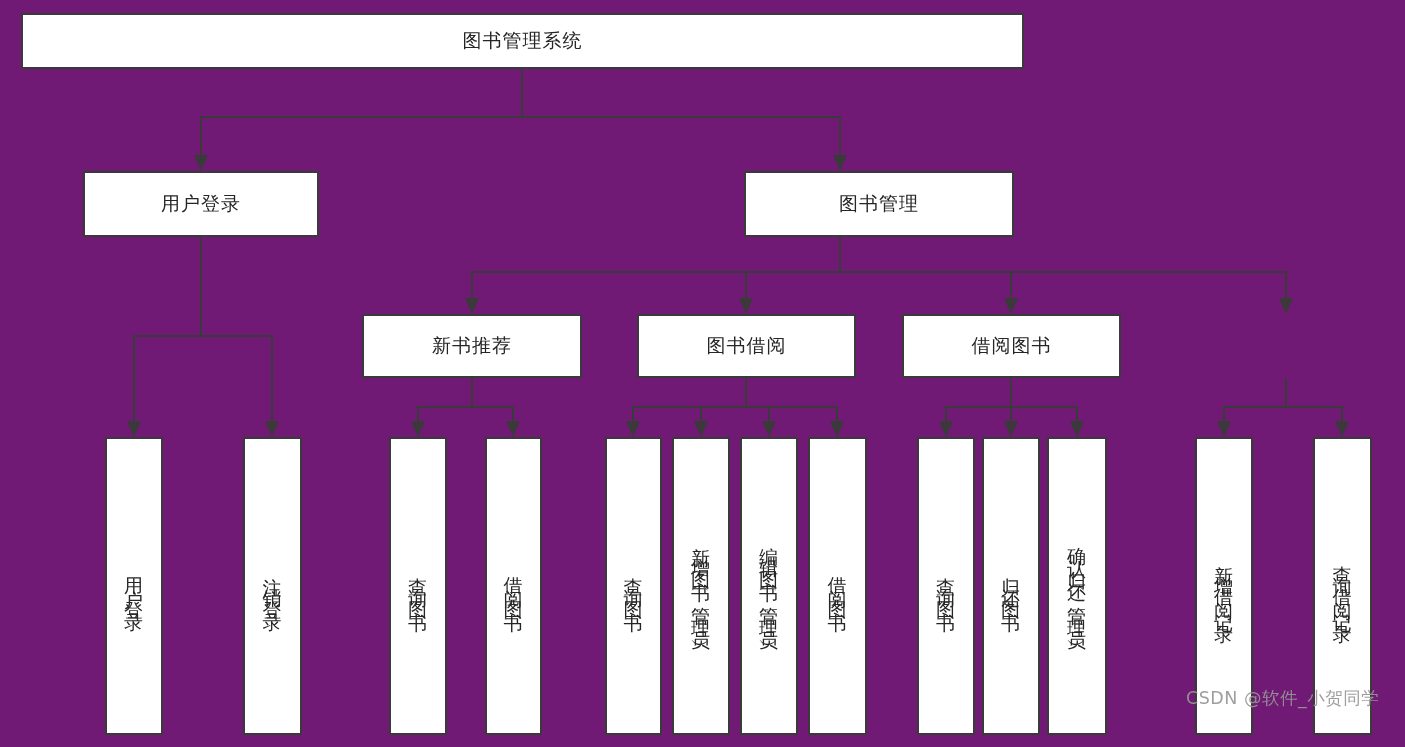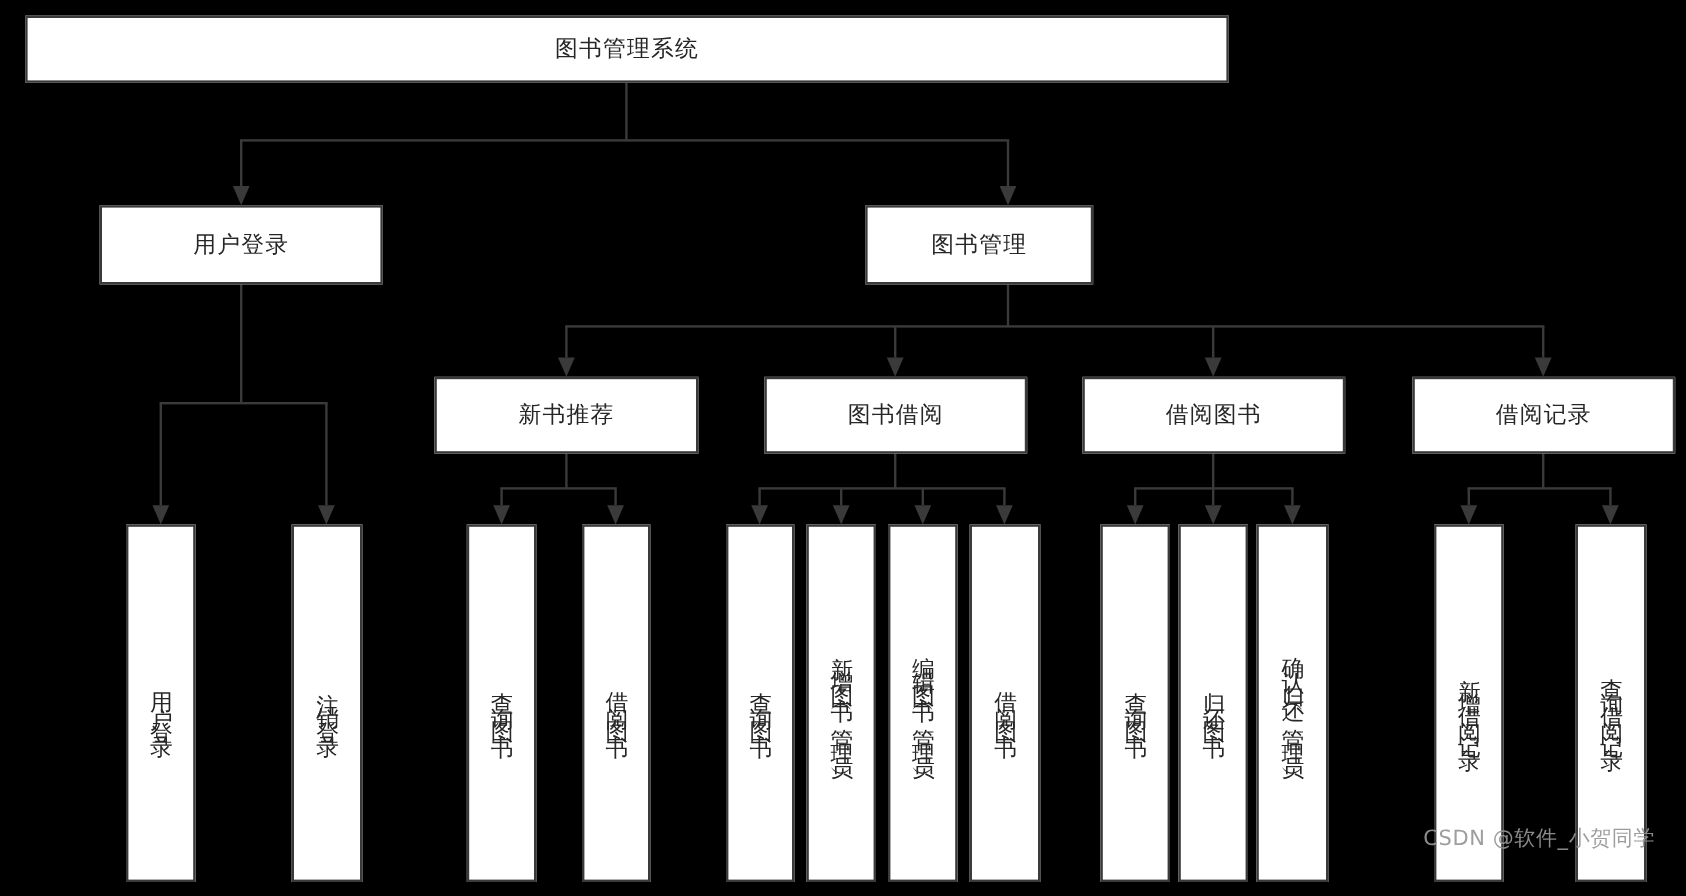--- a/index.html
+++ b/index.html
@@ -1,17 +1,17 @@
 <!DOCTYPE html>
 <html><head>
 <meta charset="utf-8">
 <style>
   html,body{margin:0;padding:0;background:#ffffff;}
   .stage{
-    position:relative;width:1405px;height:747px;background:#000000;overflow:hidden;
+    position:relative;width:1405px;height:747px;background:#701a75;overflow:hidden;
     font-family:"DejaVu Sans","Liberation Sans",sans-serif;color:#262626;
   }
   .box{
     position:absolute;box-sizing:border-box;background:#ffffff;
     border:2.5px solid #3a3a3a;
     display:flex;align-items:center;justify-content:center;
     font-size:19px;letter-spacing:1px;z-index:2;
   }
   .box .lbl{white-space:nowrap;}
   .vbox .lbl{
@@ -90,35 +90,32 @@
       <div class="arrowhead" style="left: 1335px; top: 421px; border-top-color: rgb(58, 58, 58);"></div>
     </div>
 
   <div class="box" style="left:21px;top:13px;width:1003px;height:56px">
     <span class="lbl">图书管理系统</span>
   </div>
 
   <div class="box" style="left:83px;top:171px;width:236px;height:66px">
     <span class="lbl">用户登录</span>
   </div>
-  <div class="box" style="left:721px;top:171px;width:190px;height:66px">
+  <div class="box" style="left:744px;top:171px;width:270px;height:66px">
     <span class="lbl">图书管理</span>
   </div>
 
   <div class="box" style="left:637px;top:314px;width:219px;height:64px">
     <span class="lbl">图书借阅</span>
   </div>
   <div class="box" style="left:362px;top:314px;width:220px;height:64px">
     <span class="lbl">新书推荐</span>
   </div>
   <div class="box" style="left:902px;top:314px;width:219px;height:64px">
     <span class="lbl">借阅图书</span>
-  </div>
-  <div class="box" style="left:1177px;top:314px;width:219px;height:64px">
-    <span class="lbl">借阅记录</span>
   </div>
 
   <div class="box vbox" style="left:105px;top:437px;width:58px;height:298px">
     <span class="lbl">用户登录</span>
   </div>
   <div class="box vbox" style="left:243px;top:437px;width:59px;height:298px">
     <span class="lbl">注销登录</span>
   </div>
 
   <div class="box vbox" style="left:389px;top:437px;width:58px;height:298px">

